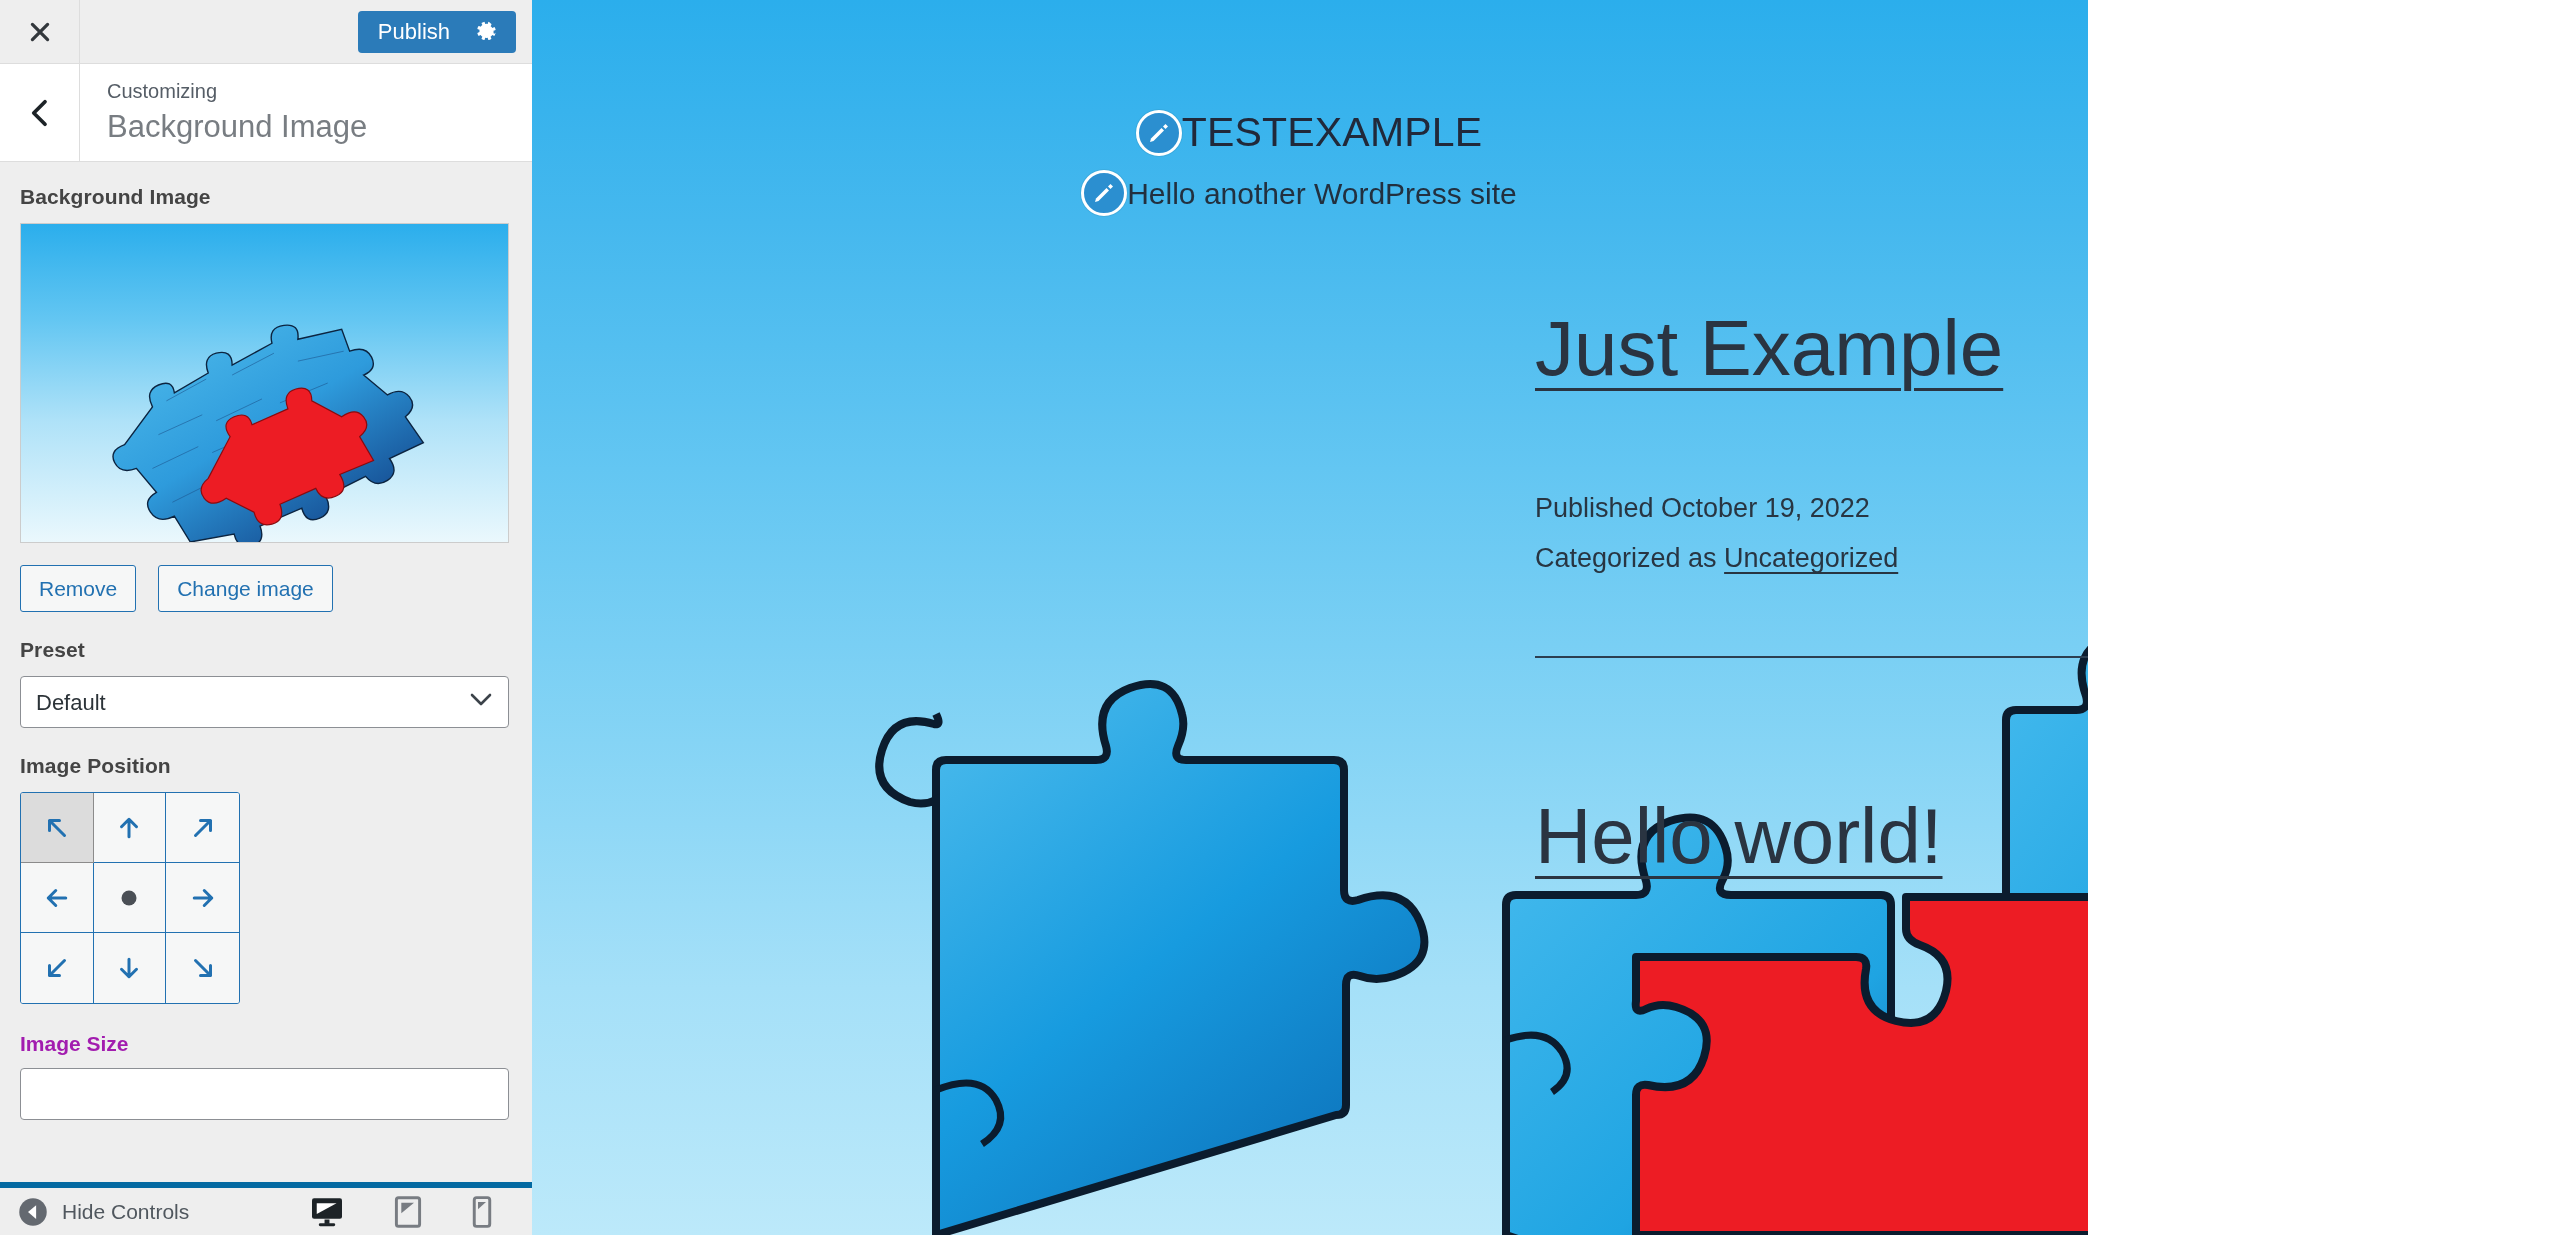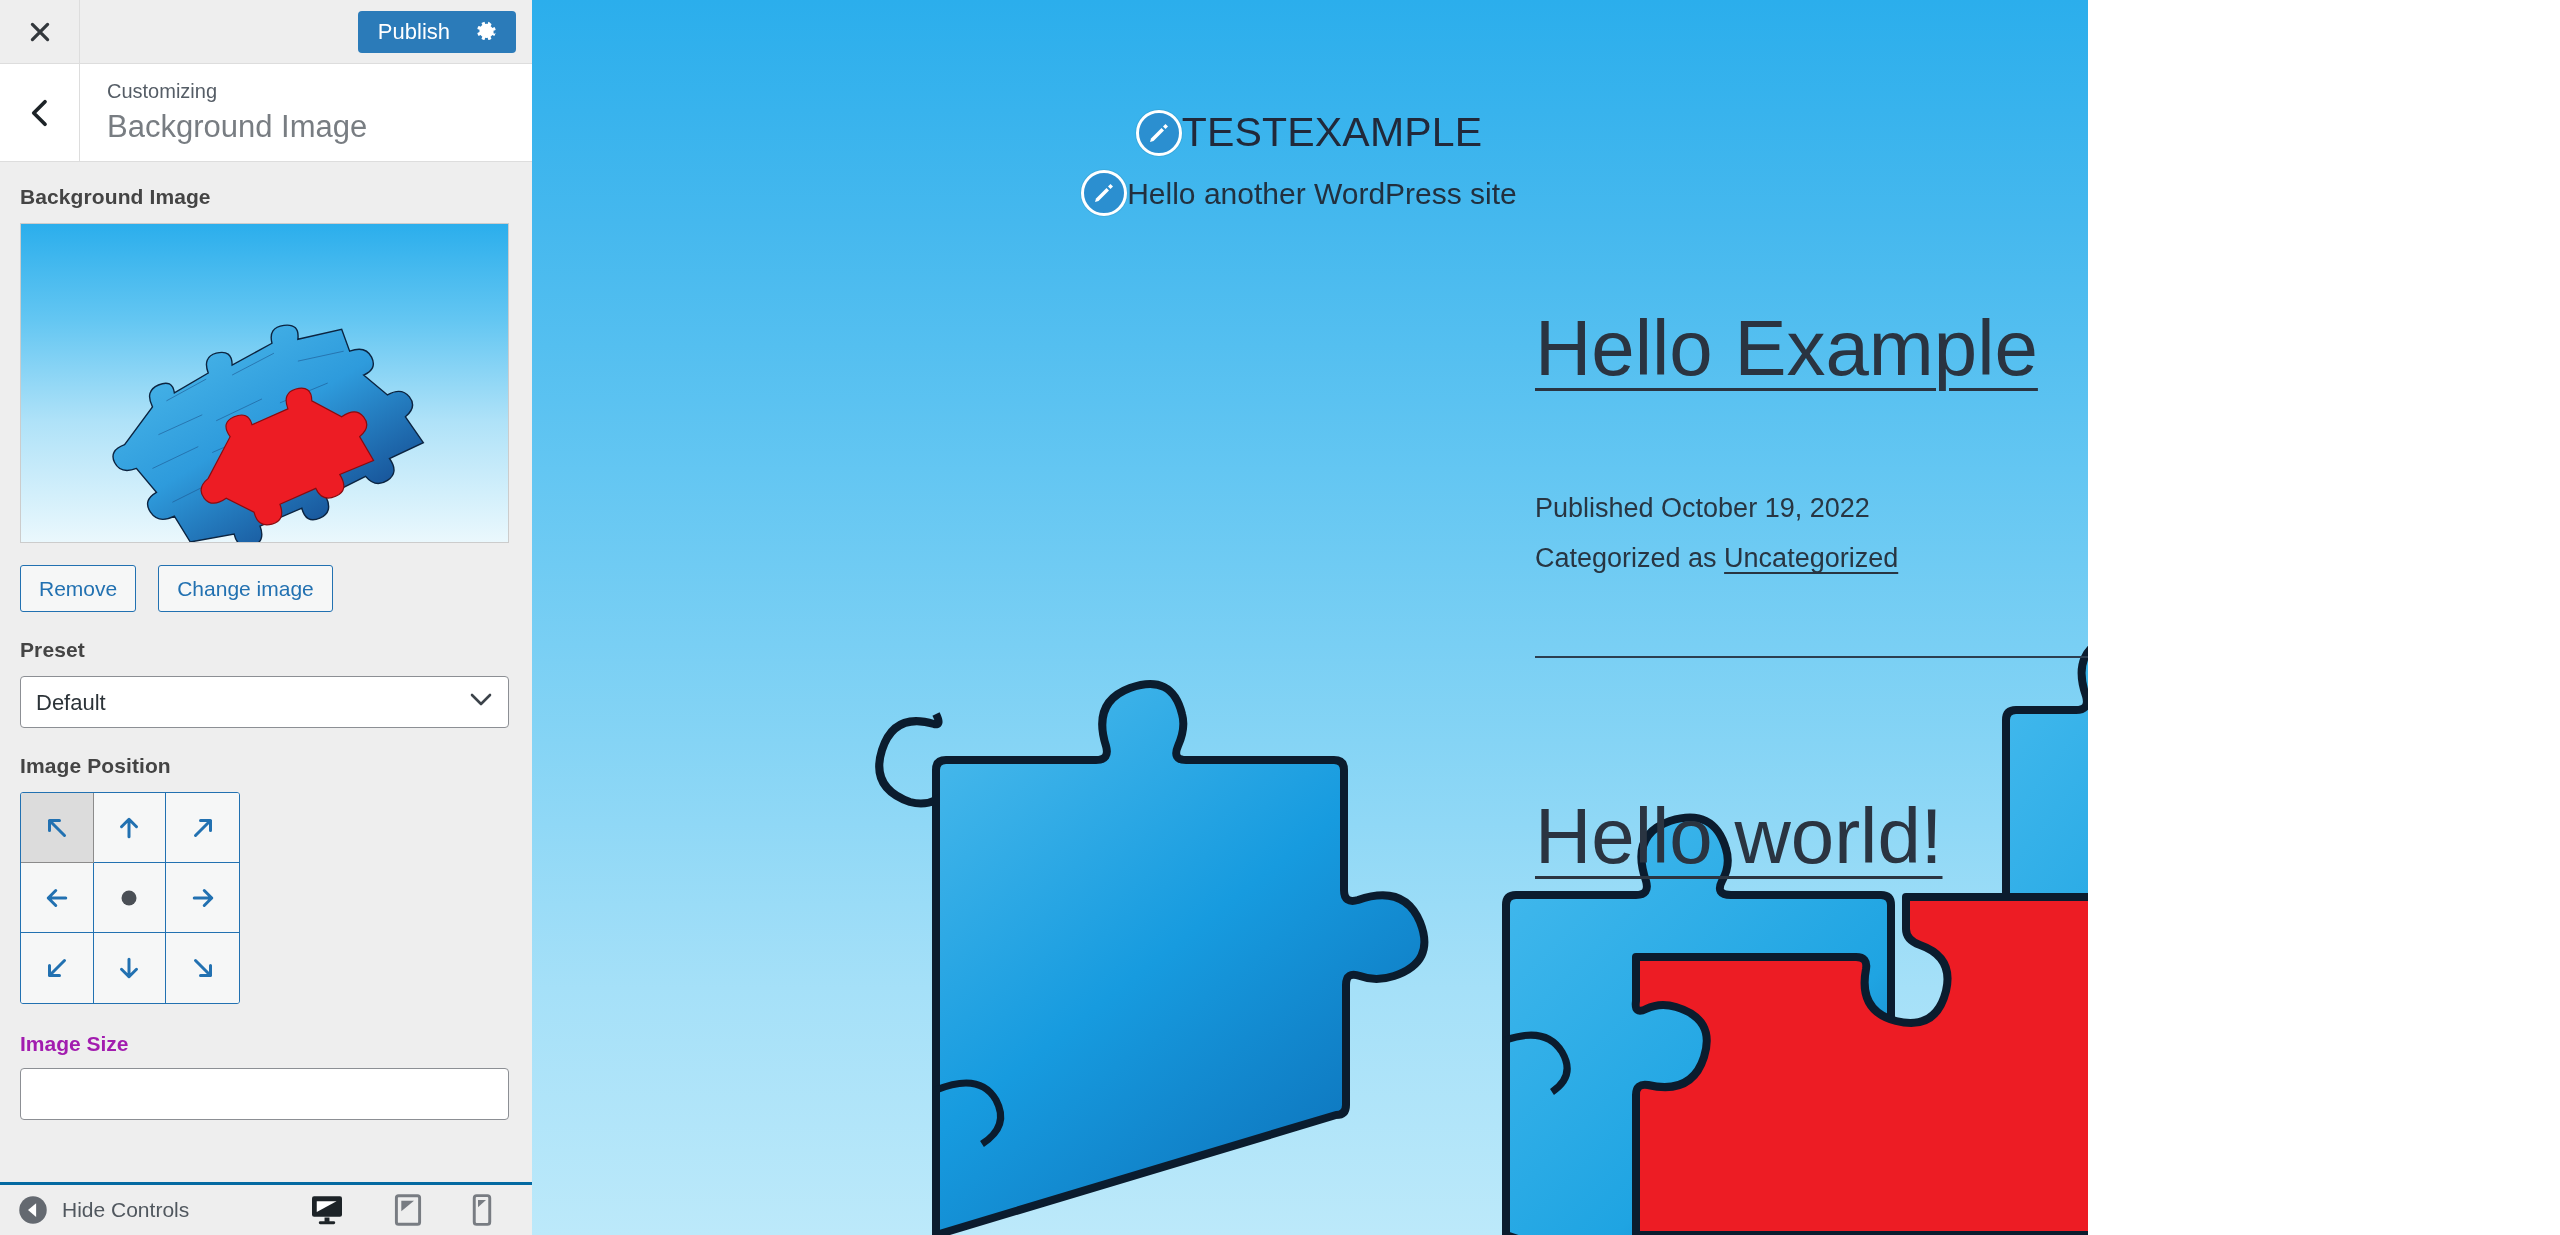--- a/index.html
+++ b/index.html
@@ -217,21 +217,21 @@
     border-radius: 4px;
   }
 
   
   .sidebar-footer {
     position: absolute;
     left: 0; bottom: 0;
     width: 532px;
     height: 53px;
     background: #eee;
-    border-top: 3px solid #0369a1;
+    border-top: 6px solid #0369a1;
     display: flex;
     align-items: center;
     padding: 0 14px 0 18px;
   }
   .hide-controls {
     display: flex;
     align-items: center;
     gap: 14px;
     cursor: pointer;
   }
@@ -569,21 +569,21 @@
             <svg width="24" height="24" viewBox="0 0 24 24">
               <path d="M4 17.5 L14.5 7 L17 9.5 L6.5 20 L3 21 Z" fill="#ffffff"></path>
               <path d="M16 5.5 L18.5 3 L21 5.5 L18.5 8 Z" fill="#ffffff"></path>
             </svg>
           </span>
           <span class="site-tagline">Hello another WordPress site</span>
         </div>
       </div>
 
       <div class="post-area">
-        <a class="post-title">Hello Example</a>
+        <a class="post-title">Just Example</a>
 
         <div class="post-meta">
           <div class="meta-line">Published October 19, 2022</div>
           <div class="meta-line">
             <span>Categorized as </span><a class="meta-link">Uncategorized</a>
           </div>
         </div>
 
         <div class="post-divider"></div>
 

